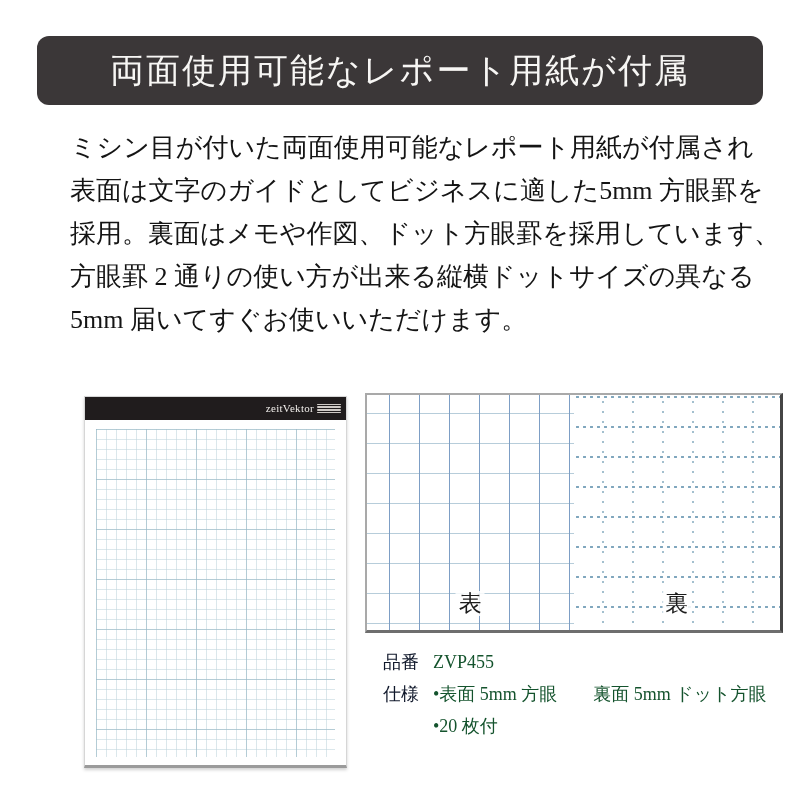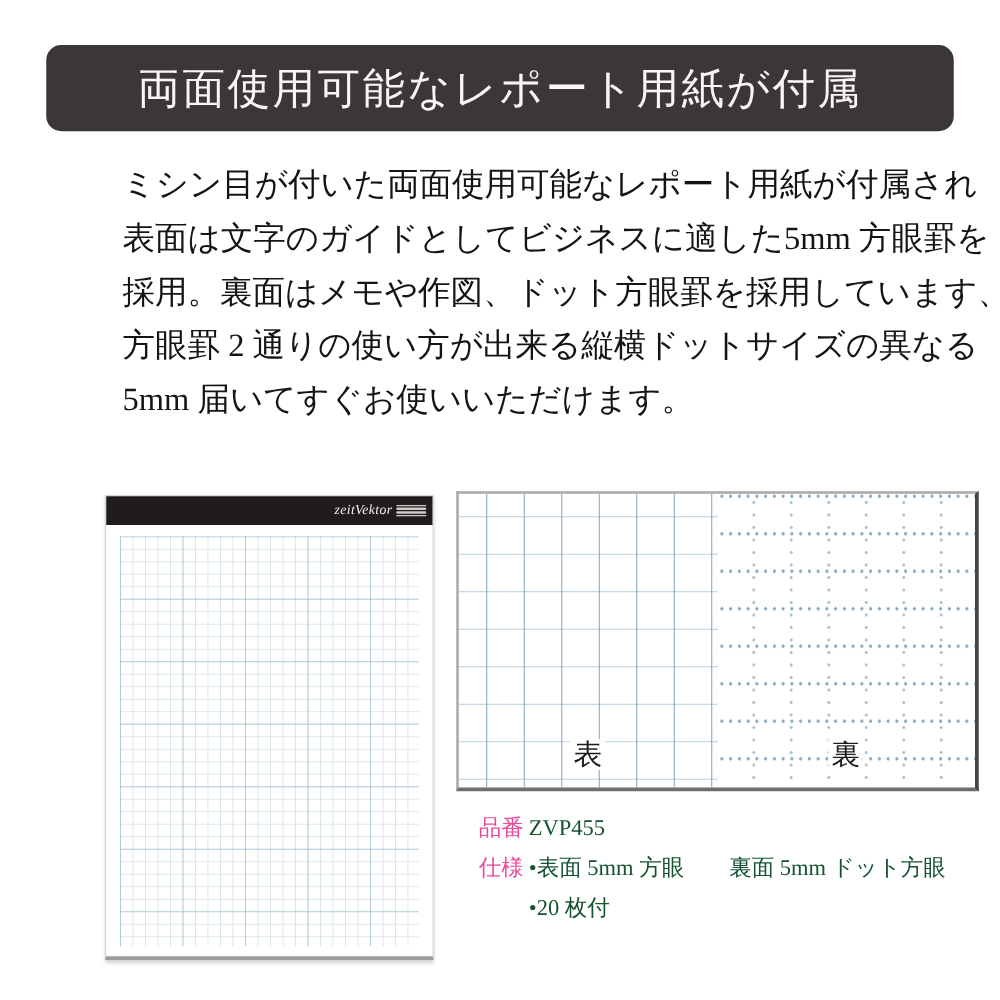--- a/index.html
+++ b/index.html
@@ -12,37 +12,37 @@
   .banner{
     position:absolute;left:37px;top:36px;width:726px;height:69px;
     background:#3b3738;border-radius:12px;
     display:flex;align-items:center;justify-content:center;
   }
   .banner-title{
     color:#f7f6f4;font-size:34px;letter-spacing:2px;white-space:nowrap;
   }
 
   
-  .intro{position:absolute;left:98px;top:126px;width:666px;}
+  .intro{position:absolute;left:70px;top:126px;width:666px;}
   .intro .line{
     font-size:26px;line-height:43px;white-space:nowrap;color:#141414;
   }
 
   
   .notepad{
     position:absolute;left:84px;top:396px;width:263px;height:372px;
     background:#ffffff;border:1px solid #d6d6d6;border-bottom:3px solid #9b9b9b;
     box-shadow:0 2px 3px rgba(0,0,0,0.18);box-sizing:border-box;
   }
   .notepad-band{
     position:absolute;left:0;top:0;right:0;height:23px;background:#201c1d;
     display:flex;align-items:center;justify-content:flex-end;padding-right:5px;
   }
   .notepad-brand{
-    color:#f2efec;font-size:11px;font-style:italic;letter-spacing:.3px;line-height:1;
+    color:#f2efec;font-size:11px;letter-spacing:.3px;line-height:1;
   }
   .notepad-fineprint{display:inline-block;margin-left:3px;}
   .notepad-fineprint i{
     display:block;width:24px;height:1.6px;background:#cfcac6;margin:1px 0;border-radius:1px;
   }
   .notepad-grid{
     position:absolute;left:11px;right:11px;top:32px;bottom:8px;
     background-image:
       linear-gradient(to right, rgba(148,182,196,.55) 1px, transparent 1px),
       linear-gradient(to bottom, rgba(148,182,196,.55) 1px, transparent 1px),
@@ -76,21 +76,21 @@
   }
   .compare-label{
     position:absolute;left:50%;bottom:14px;transform:translateX(-50%);
     font-size:23px;color:#1c1c1c;line-height:1;
     background:rgba(255,255,255,.85);padding:1px 3px;
   }
 
   
   .specs{position:absolute;left:383px;top:646px;font-size:18px;}
   .spec-row{display:flex;align-items:flex-start;line-height:32px;}
-  .spec-key{color:#ec4899;width:40px;margin-right:0;white-space:nowrap;}
+  .spec-key{color:#0f172a;width:40px;margin-right:10px;white-space:nowrap;}
   .spec-val{color:#14532d;white-space:nowrap;}
   .spec-items .spec-val{display:block;}
   .spec-gap{display:inline-block;width:36px;}
 </style>
 </head>
 <body>
 
 <div class="page">
 
   <div class="banner">

